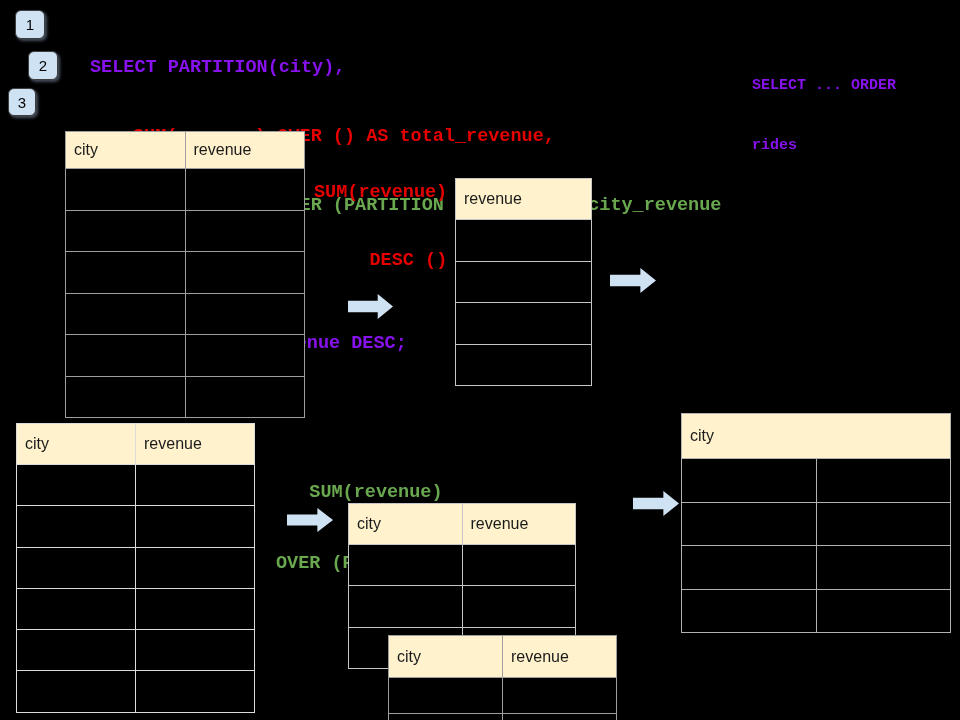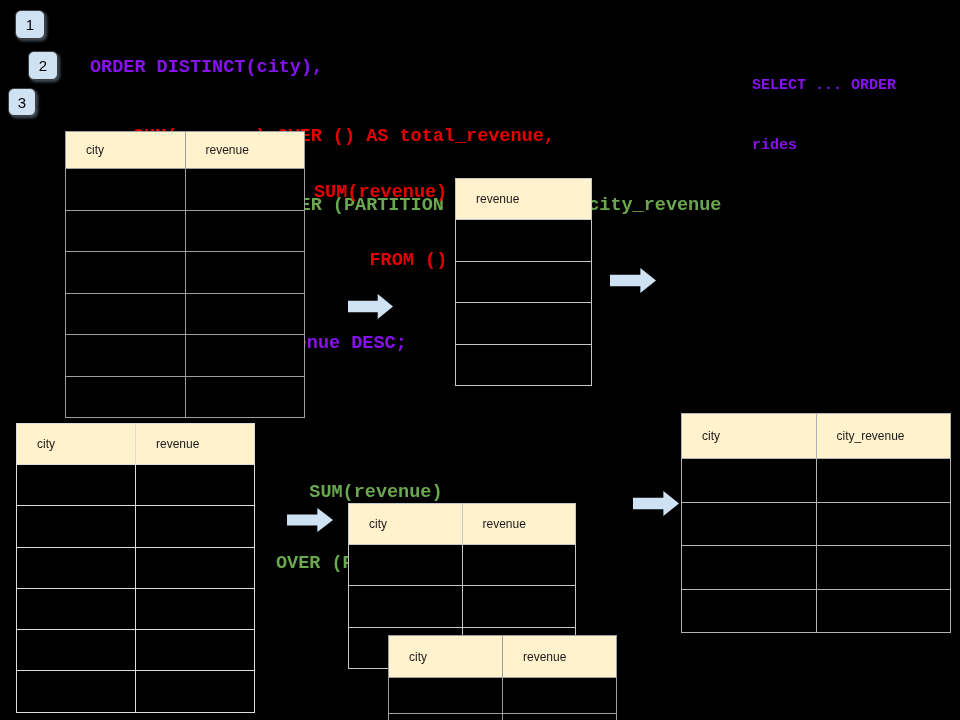--- a/index.html
+++ b/index.html
@@ -46,22 +46,22 @@
   .note-total{left:314px;top:137px;}
   .note-partition{left:276px;top:434px;line-height:23.5px;}
   
   .tbl{position:absolute;background:#000;border:1px solid var(--bd,#b7b7b7);}
   .tr{display:flex;height:41px;}
   .tr + .tr{border-top:1px solid var(--bd,#b7b7b7);}
   .td{flex:1 1 0;height:100%;}
   .td + .td{border-left:1px solid var(--bd,#b7b7b7);}
   .trh{background:#fff2cc;}
   .th{
-    display:flex;align-items:center;padding-left:20px;
-    color:#1b1b1b;font-size:12px;font-family:"Liberation Sans",sans-serif;
+    display:flex;align-items:center;padding-left:8px;
+    color:#1b1b1b;font-size:16px;font-family:"Liberation Sans",sans-serif;
   }
   .t1{left:65px;top:131px;width:240px;--bd:#9e9e9e;}
   .t1 .tr{height:41.5px;} .t1 .trh{height:36px;}
   .t2{left:455px;top:178px;width:137px;--bd:#c6c6c6;}
   .t2 .tr{height:41.5px;} .t2 .trh{height:40px;}
   .t3{left:16px;top:423px;width:239px;--bd:#dcdcdc;}
   .t3 .tr{height:41.3px;} .t3 .trh{height:40px;}
   .t4{left:348px;top:503px;width:228px;--bd:#c6c6c6;}
   .t4 .tr{height:41.3px;} .t4 .trh{height:40px;}
   .t5{left:388px;top:635px;width:229px;--bd:#9e9e9e;}
@@ -82,35 +82,35 @@
 </head>
 <body>
 
 <div class="canvas">
 
   <div class="badge badge1">1</div>
   <div class="badge badge2">2</div>
   <div class="badge badge3">3</div>
 
   <div class="code">
-    <div class="c-purple">ORDER DISTINCT(city),</div>
+    <div class="c-purple">SELECT PARTITION(city),</div>
     <div class="c-red ind-a">SUM(revenue) OVER () AS total_revenue,</div>
     <div class="c-green ind-a">SUM(revenue) OVER (PARTITION BY city) as city_revenue</div>
     <div class="c-purple ind-b">FROM rides</div>
     <div class="c-purple ind-c">ORDER by city_revenue DESC;</div>
   </div>
 
   <div class="side-note c-purple">
     <div>SELECT ... ORDER</div>
     <div>rides</div>
   </div>
 
   <div class="note note-total c-red">
     <div>SUM(revenue)</div>
-    <div>FROM ()</div>
+    <div>DESC ()</div>
   </div>
 
   <div class="note note-partition c-green">
     <div>SUM(revenue)</div>
     <div>OVER (PARTITION</div>
     <div>BY city)</div>
   </div>
 
   <div class="tbl t1">
     <div class="tr trh">
@@ -230,21 +230,20 @@
         <div class="td"></div>
         <div class="td"></div>
       </div>
   </div>
 
   <div class="arrow a4"></div>
 
   <div class="tbl t6">
     <div class="tr trh">
       <div class="td th">city</div>
-      <div class="td th">city_revenue</div>
     </div>
     <div class="tr">
         <div class="td"></div>
         <div class="td"></div>
       </div>
     <div class="tr">
         <div class="td"></div>
         <div class="td"></div>
       </div>
     <div class="tr">

